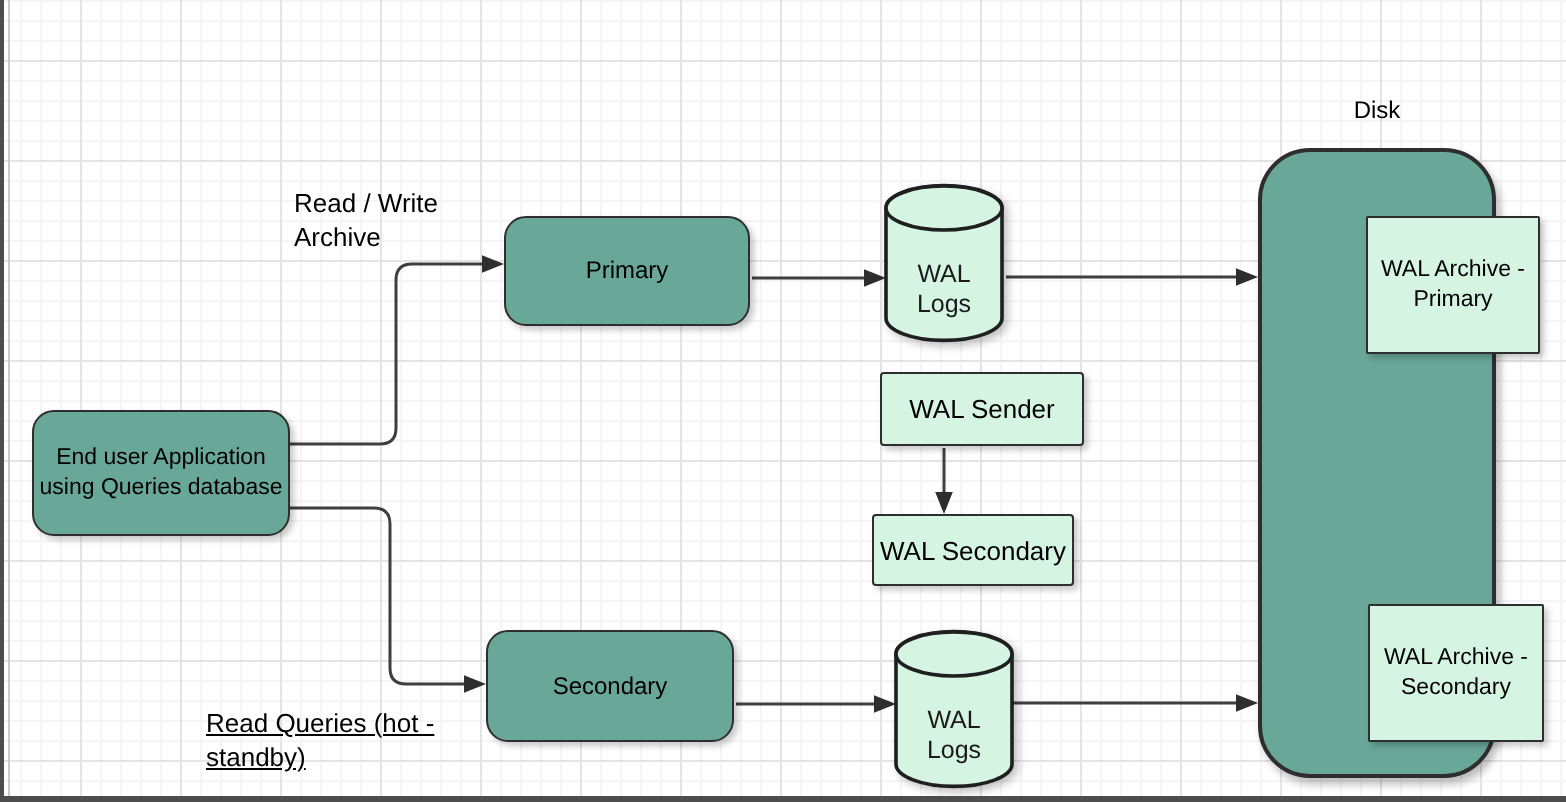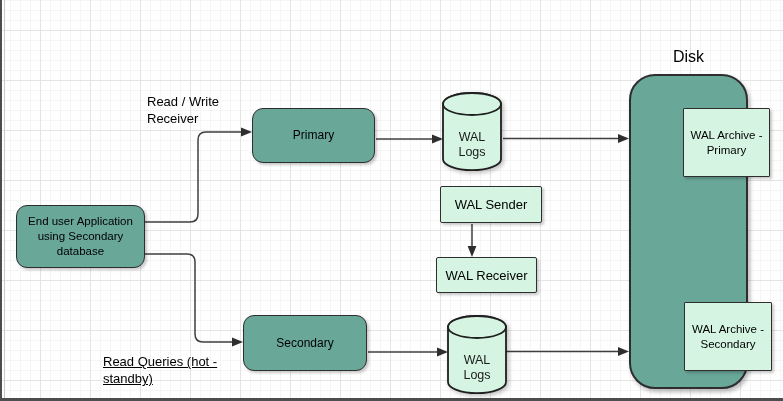--- a/index.html
+++ b/index.html
@@ -34,21 +34,21 @@
     position:absolute;left:629px;top:74px;width:119px;height:315px;
     background:#69a799;border:2px solid #2e2e2e;border-radius:26px;
     box-shadow:2px 3px 4px rgba(0,0,0,0.28);box-sizing:border-box;
   }
   .free-label{
     position:absolute;text-align:left;color:#000000;
     font-size:13px;line-height:17px;
   }
   .disk-label{
     position:absolute;left:629px;top:48px;width:119px;text-align:center;
-    color:#000;font-size:16px;
+    color:#000;font-size:12px;
   }
   svg.cyl{position:absolute;overflow:visible;filter:drop-shadow(2px 2px 2px rgba(0,0,0,0.25));}
   svg.wires{position:absolute;left:0;top:0;}
 </style>
 </head>
 <body>
 
 <div class="canvas">
 
   <svg class="wires" width="783" height="401" viewBox="0 0 783 401">
@@ -70,21 +70,21 @@
       <polygon points="629,351.5 618,347.1 618,355.9"></polygon>
       <polygon points="472,257 467.6,246 476.4,246"></polygon>
     </g>
   </svg>
 
   <div class="disk-label">Disk</div>
   <div class="disk-box"></div>
 
   <div class="node teal" style="left:16px;top:205px;width:129px;height:63px;font-size:11.5px;">
     <div>End user Application</div>
-    <div>using Secondary database</div>
+    <div>using Queries database</div>
   </div>
 
   <div class="node teal" style="left:252px;top:108px;width:123px;height:55px;">
     <div>Primary</div>
   </div>
 
   <div class="node teal" style="left:243px;top:315px;width:124px;height:56px;">
     <div>Secondary</div>
   </div>
 
@@ -100,36 +100,36 @@
     <ellipse cx="31" cy="13" rx="29" ry="11" fill="#d5f5e2" stroke="#1f1f1f" stroke-width="1.8"></ellipse>
     <text x="31" y="50" text-anchor="middle" font-size="12.5" fill="#1a1a1a">WAL</text>
     <text x="31" y="65" text-anchor="middle" font-size="12.5" fill="#1a1a1a">Logs</text>
   </svg>
 
   <div class="node mint" style="left:426px;top:186px;width:102px;height:37px;">
     <div>WAL Sender</div>
   </div>
 
   <div class="node mint" style="left:422px;top:257px;width:101px;height:36px;">
-    <div>WAL Receiver</div>
+    <div>WAL Secondary</div>
   </div>
 
   <div class="node archive" style="left:643px;top:108px;width:87px;height:69px;">
     <div>WAL Archive -</div>
     <div>Primary</div>
   </div>
 
   <div class="node archive" style="left:644px;top:302px;width:88px;height:69px;">
     <div>WAL Archive -</div>
     <div>Secondary</div>
   </div>
 
   <div class="free-label" style="left:147px;top:93px;width:102px;">
     <div>Read / Write</div>
-    <div>Receiver</div>
+    <div>Archive</div>
   </div>
   <div class="free-label" style="left:103px;top:353px;width:126px;text-decoration:underline;">
     <div>Read Queries (hot -</div>
     <div>standby)</div>
   </div>
 
   <div class="edge-left"></div>
   <div class="edge-left2"></div>
   <div class="edge-bottom"></div>
 

